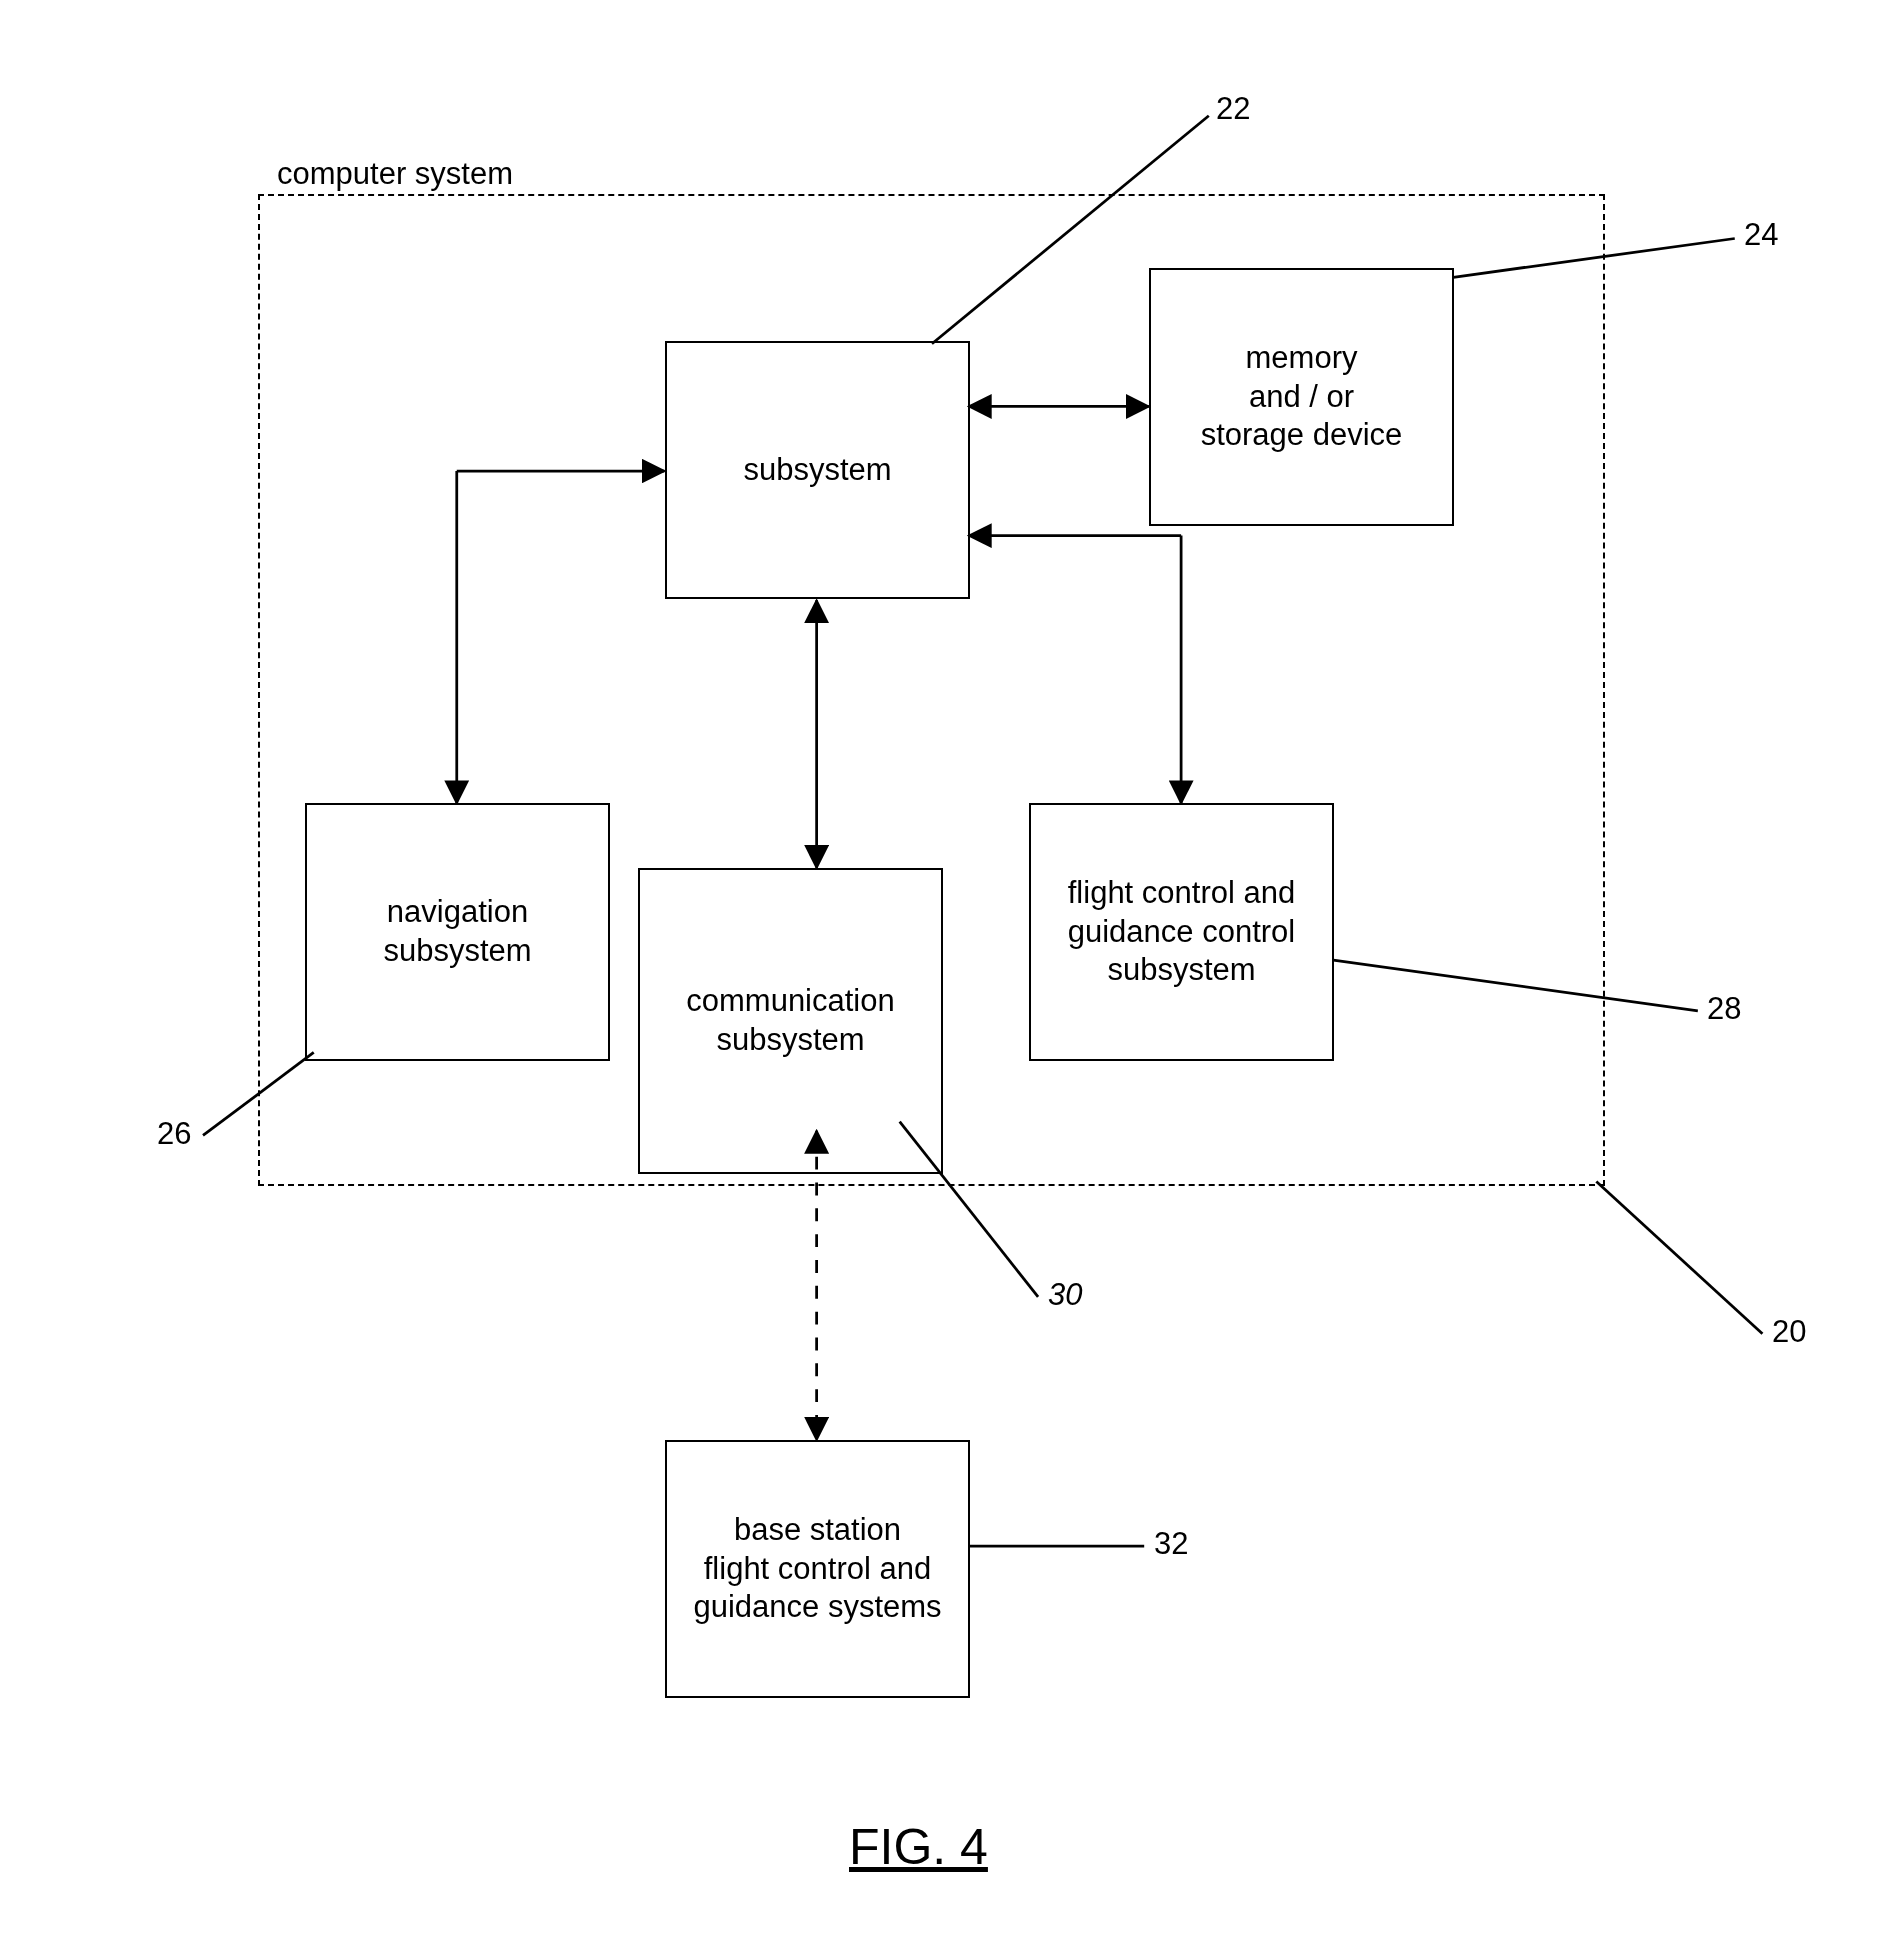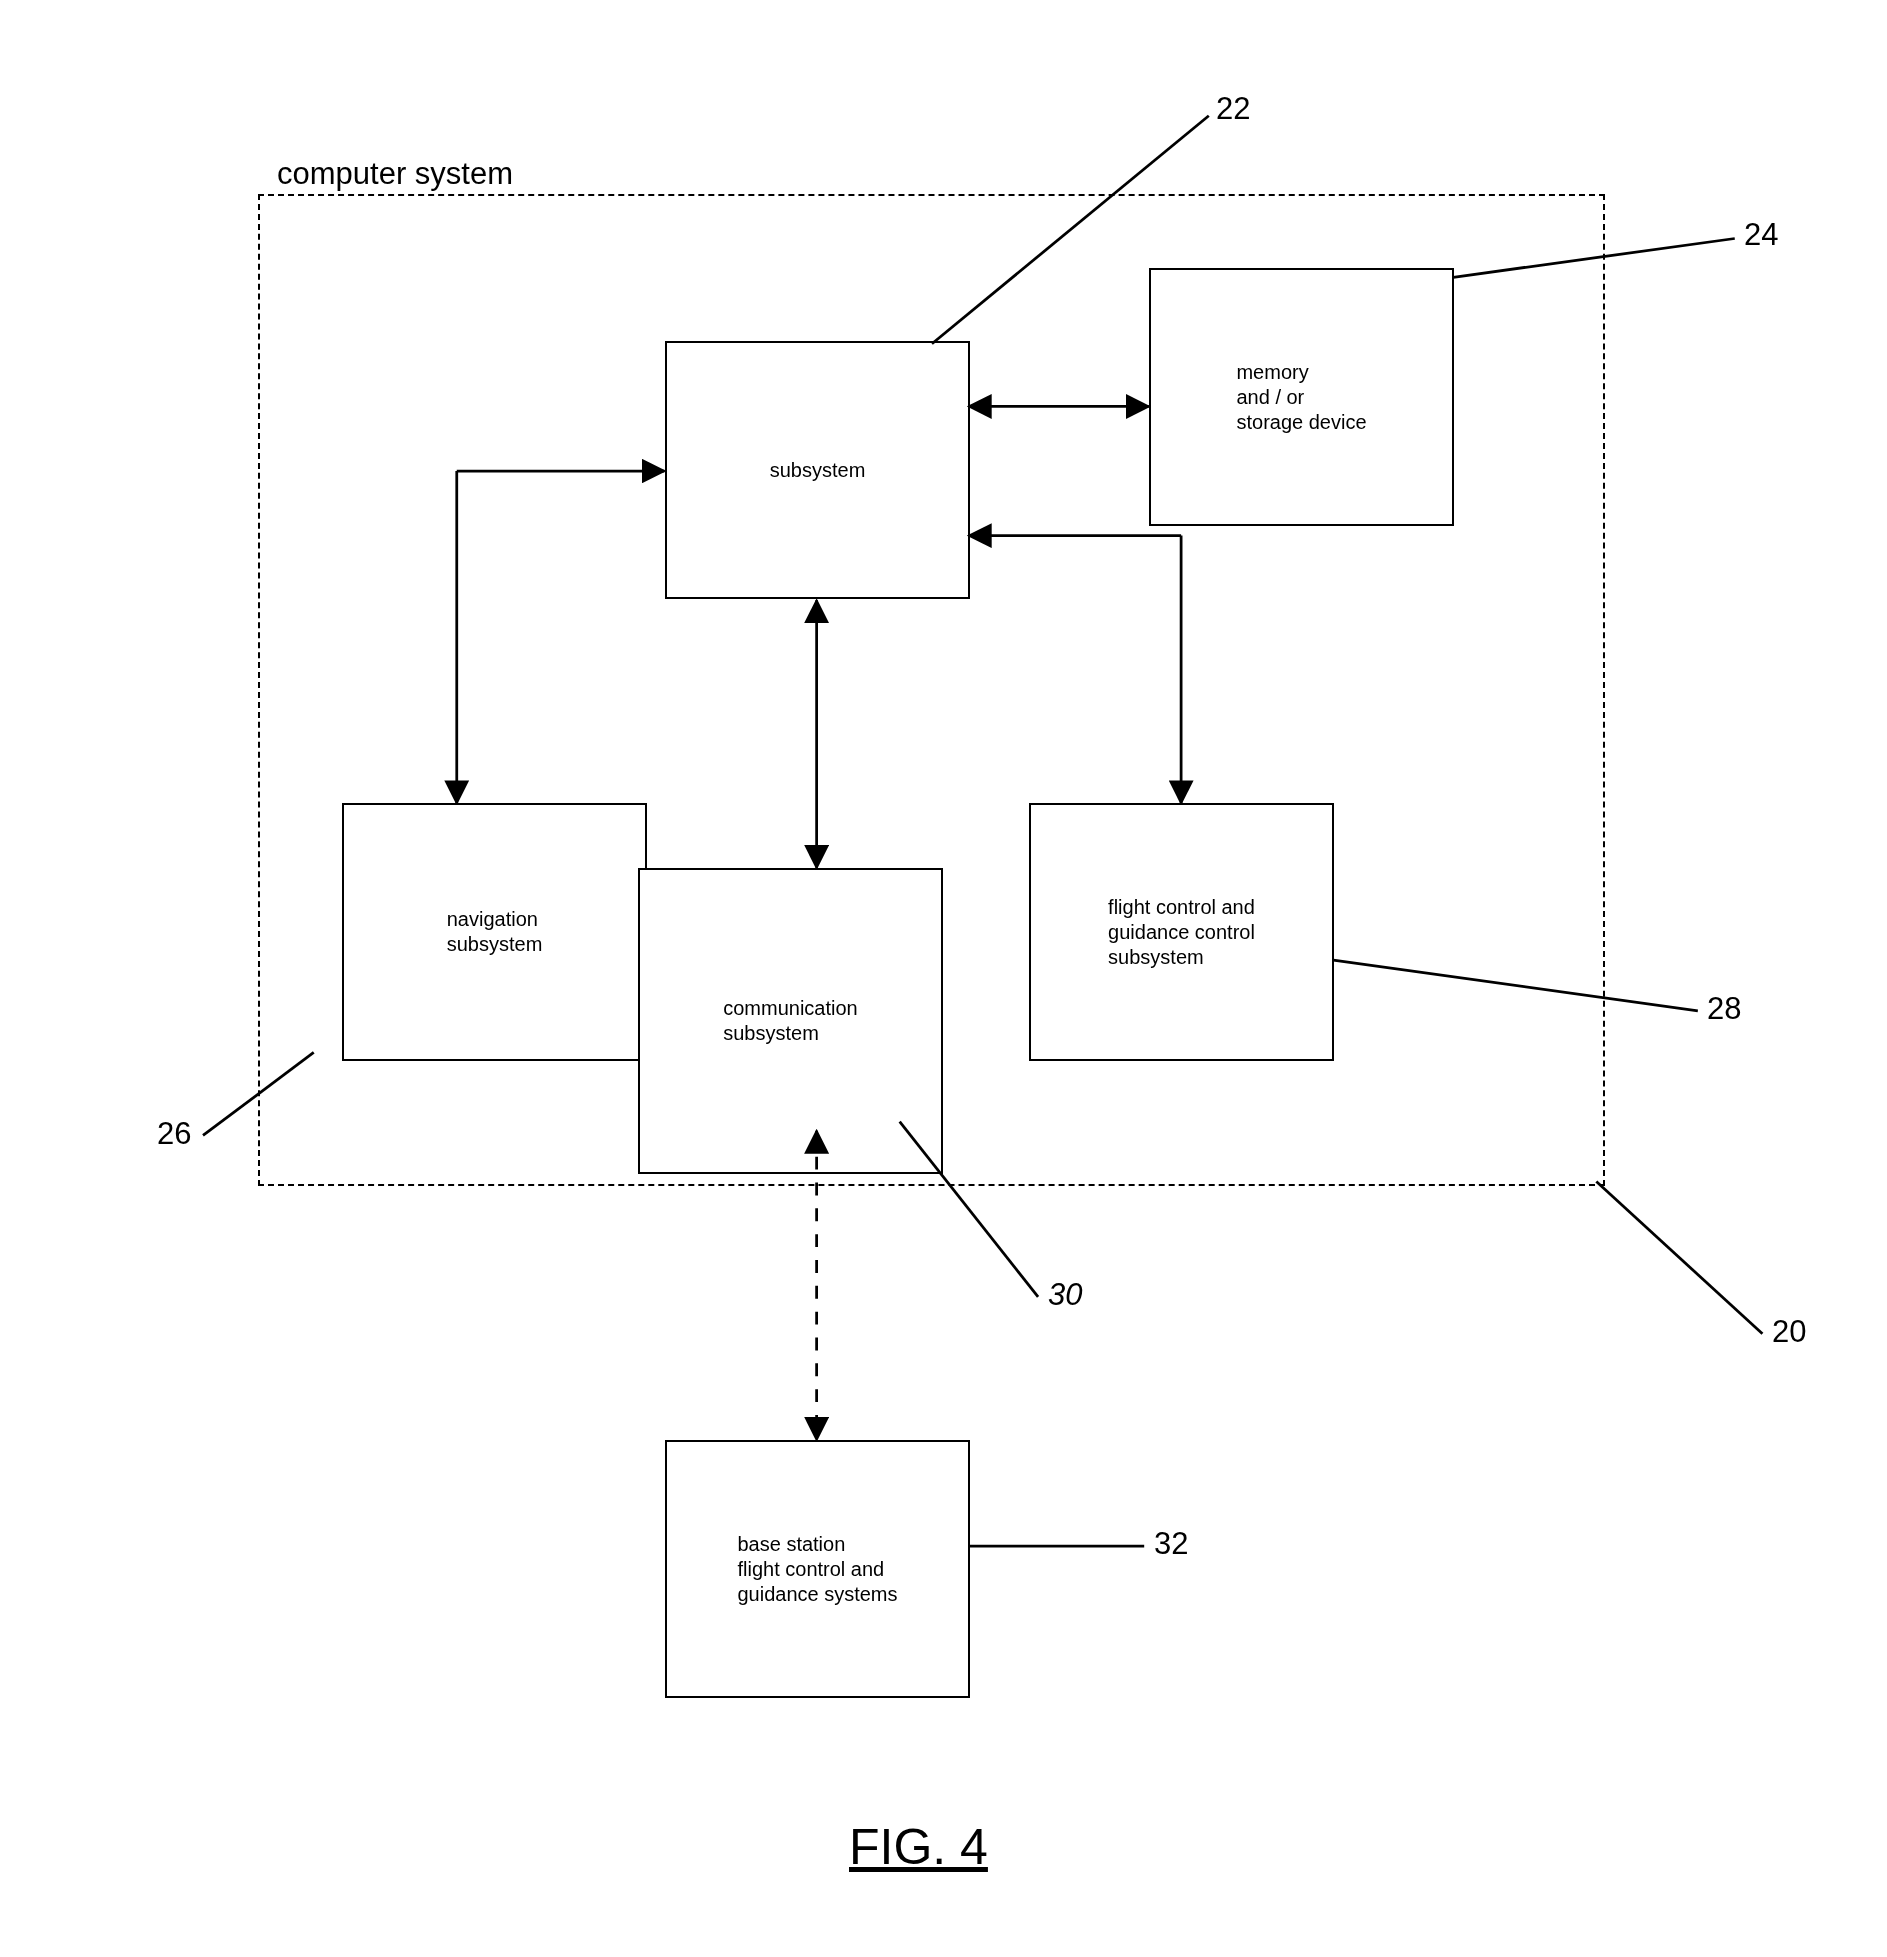--- a/index.html
+++ b/index.html
@@ -14,22 +14,22 @@
     width: 1887px;
     height: 1958px;
   }
   .box {
     position: absolute;
     border: 2.8px solid #000;
     box-sizing: border-box;
     display: flex;
     align-items: center;
     justify-content: center;
-    text-align: left;
-    font-size: 20px;
+    text-align: center;
+    font-size: 31px;
     line-height: 1.25;
     padding: 11px;
     background: #fff;
   }
   .system-box {
     position: absolute;
     border: 2.8px dashed #000;
     box-sizing: border-box;
   }
   .label {
@@ -67,21 +67,21 @@
   <div class="label" style="left:277px; top:157px;">computer system</div>
 
   <div class="box" style="left:665px; top:341px; width:305px; height:258px;">
     <span>subsystem</span>
   </div>
 
   <div class="box" style="left:1149px; top:268px; width:305px; height:258px;">
     <span>memory<br>and / or<br>storage device</span>
   </div>
 
-  <div class="box" style="left:305px; top:803px; width:305px; height:258px;margin-left:37px;">
+  <div class="box" style="left:305px; top:803px; width:305px; height:258px;">
     <span>navigation<br>subsystem</span>
   </div>
 
   <div class="box" style="left:638px; top:868px; width:305px; height:306px;">
     <span>communication<br>subsystem</span>
   </div>
 
   <div class="box" style="left:1029px; top:803px; width:305px; height:258px;">
     <span>flight control and<br>guidance control<br>subsystem</span>
   </div>

